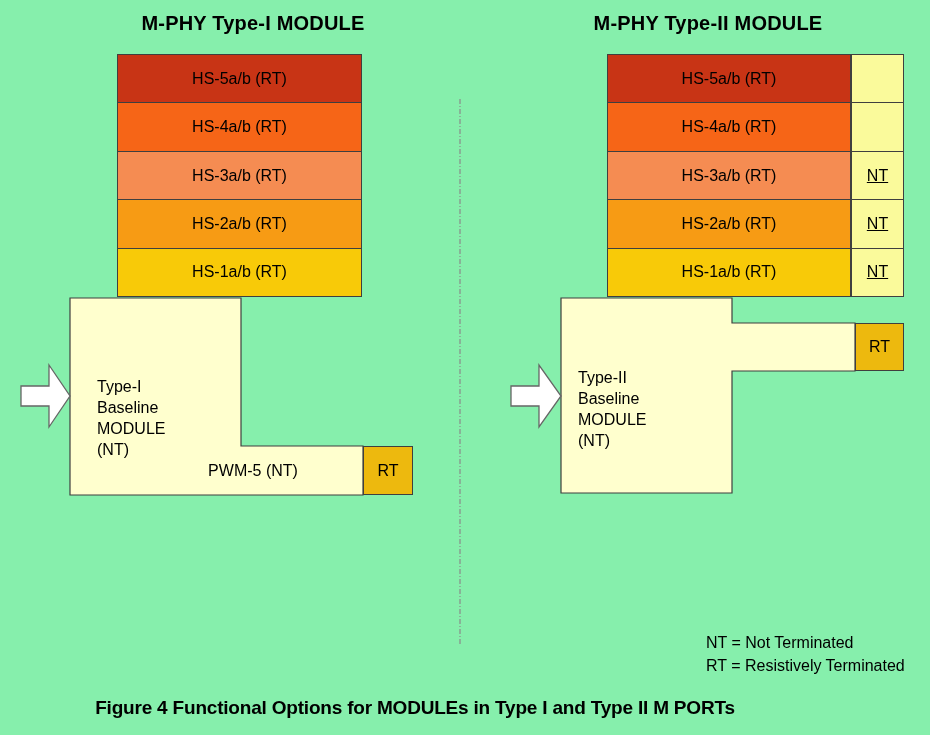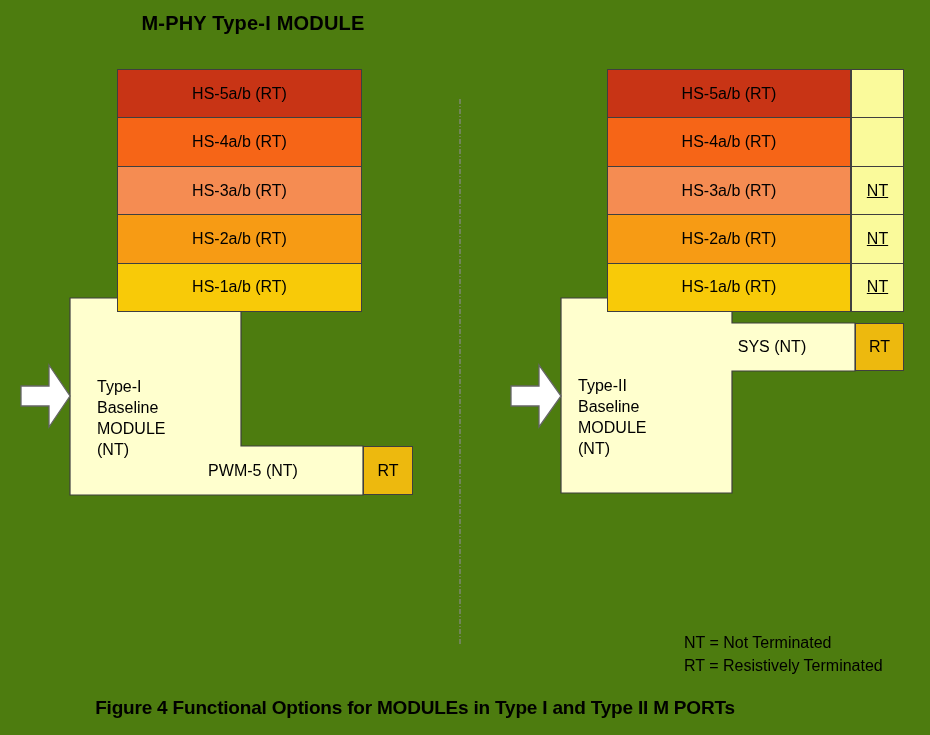--- a/index.html
+++ b/index.html
@@ -1,27 +1,27 @@
 <!DOCTYPE html>
 <html><head>
 <meta charset="utf-8">
 <style>
   html,body{margin:0;padding:0;background:#fff;}
   #canvas{
-    position:relative;width:930px;height:735px;background:#4d7c0f;
+    position:relative;width:930px;height:735px;background:#86efac;
     font-family:"Liberation Sans",sans-serif;color:#000;overflow:hidden;
   }
   #shapes{position:absolute;left:0;top:0;width:930px;height:735px;}
   .title{
     position:absolute;top:12px;width:270px;text-align:center;
     font-size:20px;font-weight:bold;letter-spacing:0.2px;
   }
   .barstack{
     position:absolute;top:54px;height:243px;box-sizing:border-box;
-    border:1px solid #3f3f3f;display:flex;flex-direction:column;margin-top:15px;
+    border:1px solid #3f3f3f;display:flex;flex-direction:column;
   }
   .bar{
     flex:1 1 0;display:flex;align-items:center;justify-content:center;
     font-size:16px;border-bottom:1px solid #3f3f3f;
   }
   .bar:last-child{border-bottom:none;text-align:right;}
   .sidebox{
     flex:1 1 0;display:flex;align-items:center;justify-content:center;
     font-size:16px;border-bottom:1px solid #3f3f3f;text-decoration:underline;
   }
@@ -29,40 +29,41 @@
   .rtbox{
     position:absolute;box-sizing:border-box;border:1px solid #3f3f3f;
     display:flex;align-items:center;justify-content:center;font-size:16px;text-align:right;
   }
   .blocktext{
     position:absolute;font-size:16px;line-height:21px;white-space:pre-line;
   }
   .lanelabel{
     position:absolute;width:150px;text-align:center;font-size:16px;
   }
-  .legend{position:absolute;left:684px;top:631px;font-size:16px;line-height:23px;}
+  .legend{position:absolute;left:706px;top:631px;font-size:16px;line-height:23px;}
   .caption{
     position:absolute;left:0;top:697px;width:830px;text-align:center;
     font-size:19px;font-weight:bold;letter-spacing:-0.2px;
   }
 </style>
 </head>
 <body>
 
 <div id="canvas">
 
   <svg id="shapes" viewBox="0 0 930 735" xmlns="http://www.w3.org/2000/svg">
     <polygon points="70,298 241,298 241,446 363,446 363,495 70,495" stroke-width="1.2" style="fill: rgb(255, 255, 206); stroke: rgb(63, 63, 63);"></polygon>
     <polygon points="561,298 732,298 732,323 855,323 855,371 732,371 732,493 561,493" stroke-width="1.2" style="fill: rgb(255, 255, 206); stroke: rgb(63, 63, 63);"></polygon>
     <path d="M21,386 H49 V365 L70,396 L49,427 V406 H21 Z" fill="#ffffff" stroke-width="1.3" style="stroke: rgb(102, 102, 102);"></path>
     <path d="M511,386 H539 V365 L561,396 L539,427 V406 H511 Z" fill="#ffffff" stroke-width="1.3" style="stroke: rgb(102, 102, 102);"></path>
     <line x1="460" y1="99" x2="460" y2="645" stroke-width="1.2" stroke-dasharray="5 2 1 2" style="stroke: rgb(138, 138, 138);"></line>
   </svg>
 
   <div class="title" style="left:118px;">M-PHY Type-I MODULE</div>
+  <div class="title" style="left:573px;">M-PHY Type-II MODULE</div>
 
   <div class="barstack" style="left:117px;width:245px;">
     <div class="bar" style="background-color: rgb(200, 52, 21);">HS-5a/b (RT)</div>
     <div class="bar" style="background-color: rgb(246, 101, 23);">HS-4a/b (RT)</div>
     <div class="bar" style="background-color: rgb(245, 140, 82);">HS-3a/b (RT)</div>
     <div class="bar" style="background-color: rgb(247, 155, 20);">HS-2a/b (RT)</div>
     <div class="bar" style="background-color: rgb(248, 202, 8);">HS-1a/b (RT)</div>
   </div>
 
   <div class="barstack" style="left:607px;width:244px;">
@@ -81,25 +82,24 @@
     <div class="sidebox" style="background-color: rgb(250, 250, 155);">NT</div>
   </div>
 
   <div class="blocktext" style="left:97px;top:376px;">Type-I
 Baseline
 MODULE
 (NT)</div>
   <div class="lanelabel" style="left:178px;top:446px;height:49px;line-height:49px;">PWM-5 (NT)</div>
   <div class="rtbox" style="left: 363px; top: 446px; width: 50px; height: 49px; background-color: rgb(237, 185, 14);">RT</div>
 
-  <div class="blocktext" style="left:578px;top:375px;">Type-II
+  <div class="blocktext" style="left:578px;top:367px;">Type-II
 Baseline
 MODULE
 (NT)</div>
-  <div class="lanelabel" style="left:697px;top:323px;height:48px;line-height:48px;">SYS (NT)</div>
   <div class="rtbox" style="left: 855px; top: 323px; width: 49px; height: 48px; background-color: rgb(237, 185, 14);">RT</div>
 
   <div class="legend">
     <div>NT = Not Terminated</div>
     <div>RT = Resistively Terminated</div>
   </div>
 
   <div class="caption">Figure 4 Functional Options for MODULEs in Type I and Type II M PORTs</div>
 
 </div>

